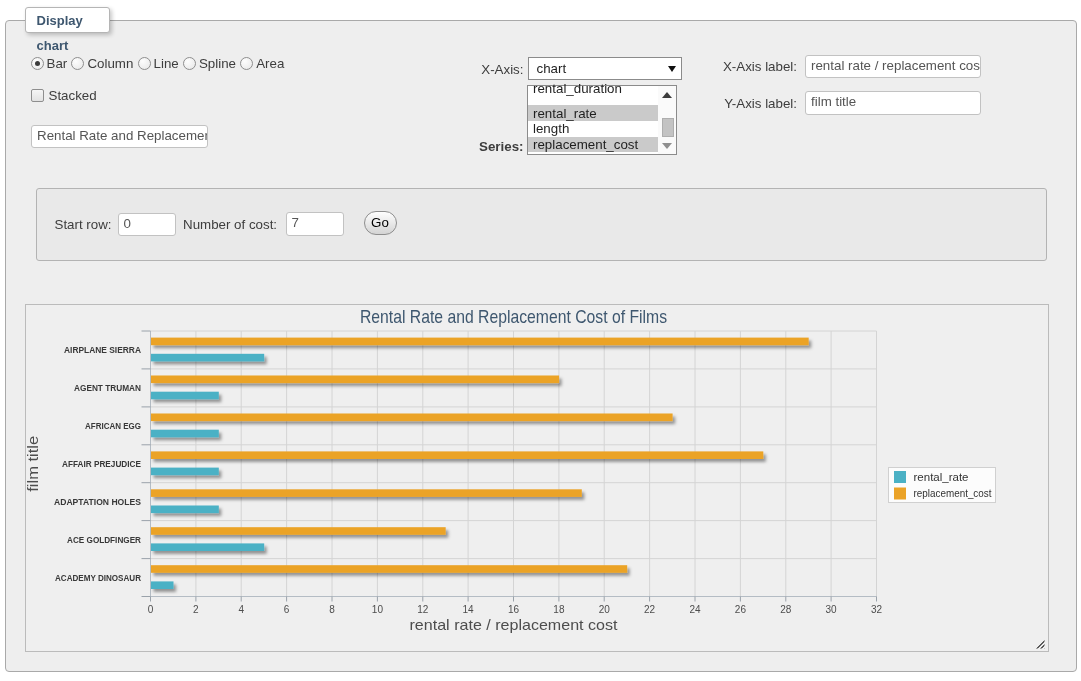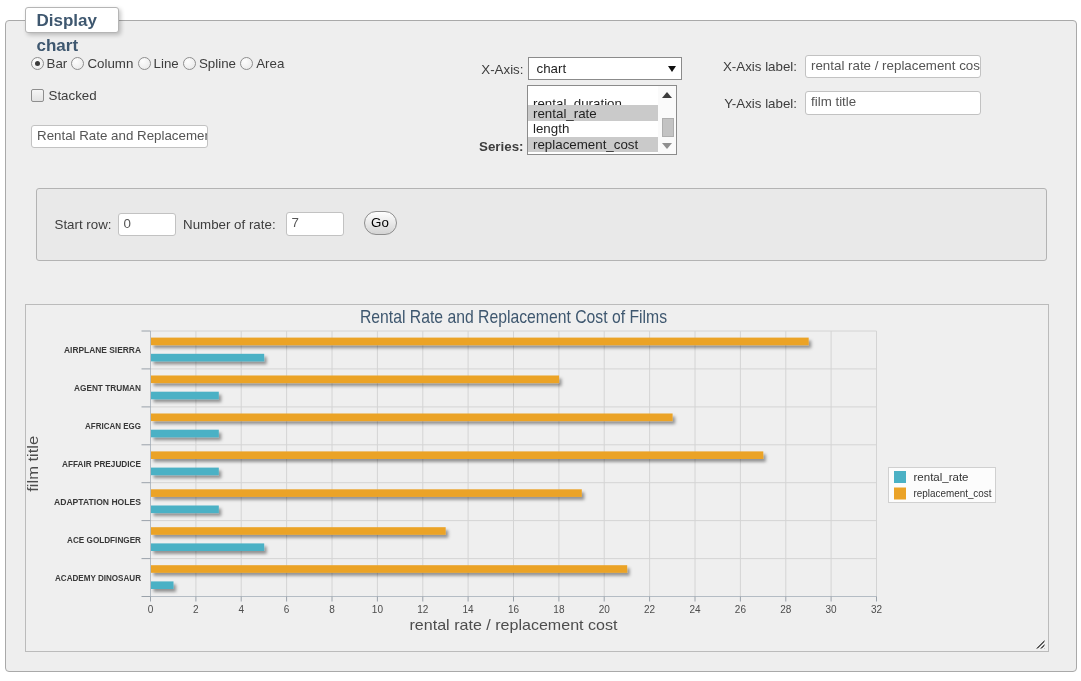--- a/index.html
+++ b/index.html
@@ -10,56 +10,56 @@
          border:1px solid #8e8e8e; background:radial-gradient(circle at 35% 30%, #fdfdfd 0%, #ececec 75%, #dcdcdc 100%); position:relative; }
 .radio.on::after { content:""; position:absolute; left:3px; top:3px; width:5px; height:5px;
          border-radius:50%; background:#3b3b3b; }
 .rlbl { margin-right:4.2px; }
 .item { position:absolute; width:129.5px; height:15.75px; font-size:13.3333px; line-height:15px; color:#1f1f1f; padding:0.5px 0 0 5px; white-space:nowrap; overflow:hidden; }
 </style></head>
 <body>
 
 <div class="abs" style="left:5px;top:20px;width:1072px;height:652px;background:#eeeeee;border:1px solid #a9a9a9;border-radius:4px;"></div>
 
-<div class="abs" style="left:25px;top:7px;width:94px;height:26px;background:#fff;border:1px solid #b5b5b5;border-radius:3px;box-shadow:2px 2px 4px rgba(0,0,0,0.22);
-     font-size:17px;font-weight:bold;color:#3e576f;line-height:25px;padding-left:10.5px;">Display chart</div>
+<div class="abs" style="left:25px;top:7px;width:85px;height:26px;background:#fff;border:1px solid #b5b5b5;border-radius:3px;box-shadow:2px 2px 4px rgba(0,0,0,0.22);
+     font-size:13px;font-weight:bold;color:#3e576f;line-height:25px;padding-left:10.5px;">Display chart</div>
 
 <div class="abs" style="left:30.5px;top:56px;font-size:13.3333px;color:#3d3d3d;white-space:nowrap;"><span class="radio on"></span><span class="rlbl">Bar</span><span class="radio "></span><span class="rlbl">Column</span><span class="radio "></span><span class="rlbl">Line</span><span class="radio "></span><span class="rlbl">Spline</span><span class="radio "></span><span class="rlbl">Area</span></div>
 
 <div class="abs" style="left:31px;top:88px;font-size:13.3333px;color:#3d3d3d;white-space:nowrap;">
   <span style="display:inline-block;width:13px;height:13px;border:1px solid #8e8e8e;border-radius:2px;background:linear-gradient(#f5f5f5,#e2e2e2);vertical-align:-2px;margin-right:4.5px;"></span>Stacked</div>
 
 <div class="inp" style="left:31px;top:125px;width:177px;height:23px;">Rental Rate and Replacement Cost of Films</div>
 
 <div class="lbl" style="left:423.5px;top:61.5px;width:100px;text-align:right;">X-Axis:</div>
 <div class="abs" style="left:528px;top:57px;width:154px;height:23px;background:#fff;border:1px solid #8b8b8b;"></div>
 <div class="abs" style="left:536.5px;top:60.5px;font-size:13.3333px;color:#1f1f1f;">chart</div>
 <div class="abs" style="left:668px;top:65.5px;width:0;height:0;border-left:4.5px solid transparent;border-right:4.5px solid transparent;border-top:6px solid #101010;"></div>
 
 <div class="abs" style="left:527px;top:84.5px;width:150px;height:70px;background:#fff;border:1px solid #8b8b8b;"></div>
-<div class="item" style="left:528px;top:95px;">rental_duration</div>
+<div class="item" style="left:528px;top:80px;">rental_duration</div>
 <div class="item" style="left:528px;top:105.05px;background:#cacaca;">rental_rate</div>
 <div class="item" style="left:528px;top:120.8px;">length</div>
 <div class="item" style="left:528px;top:136.55px;background:#cacaca;">replacement_cost</div>
 
 <div class="abs" style="left:657.5px;top:85.5px;width:18.5px;height:68px;background:#fafafa;"></div>
 <div class="abs" style="left:661.5px;top:92px;width:0;height:0;border-left:5.5px solid transparent;border-right:5.5px solid transparent;border-bottom:6px solid #3c3c3c;"></div>
 <div class="abs" style="left:661.9px;top:117.5px;width:12px;height:19.5px;background:#c3c3c3;border:1px solid #aeaeae;"></div>
 <div class="abs" style="left:661.5px;top:142.5px;width:0;height:0;border-left:5.5px solid transparent;border-right:5.5px solid transparent;border-top:6px solid #8f8f8f;"></div>
 <div class="lbl" style="left:423.5px;top:138.5px;width:100px;text-align:right;font-weight:bold;">Series:</div>
 
 <div class="lbl" style="left:697px;top:59px;width:100px;text-align:right;">X-Axis label:</div>
 <div class="inp" style="left:805px;top:54.5px;width:176px;height:23.5px;">rental rate / replacement cost</div>
 <div class="lbl" style="left:697px;top:95.5px;width:100px;text-align:right;">Y-Axis label:</div>
 <div class="inp" style="left:805px;top:91px;width:176px;height:23.5px;">film title</div>
 
 <div class="abs" style="left:36px;top:187.5px;width:1011px;height:73.5px;background:#e9e9e9;border:1px solid #b3b3b3;border-radius:3px;"></div>
 <div class="lbl" style="left:54.5px;top:217px;">Start row:</div>
 <div class="inp" style="left:117.5px;top:212.5px;width:58.5px;height:23px;">0</div>
-<div class="lbl" style="left:183px;top:217px;">Number of rate:</div>
+<div class="lbl" style="left:183px;top:217px;">Number of cost:</div>
 <div class="inp" style="left:285.5px;top:212px;width:58.5px;height:23.5px;">7</div>
 <div class="abs" style="left:363.5px;top:211px;width:33px;height:23.5px;border:1px solid #8e8e8e;border-radius:12px;background:linear-gradient(#fefefe,#d4d4d4);
      font-size:13.3333px;color:#000;text-align:center;line-height:21.5px;">Go</div>
 
 <div class="abs" style="left:24.5px;top:303.5px;width:1024px;height:348px;background:#efefef;border:1px solid #bbbbbb;">
 <svg width="1022" height="346" viewBox="0 0 1022 346" style="position:absolute;left:0;top:0;font-family:'Liberation Sans',sans-serif">
 <defs>
         <filter id="bsh" x="-20%" y="-60%" width="140%" height="260%">
           <feDropShadow dx="2.5" dy="3" stdDeviation="1.8" flood-color="#000" flood-opacity="0.38"></feDropShadow>
         </filter>

